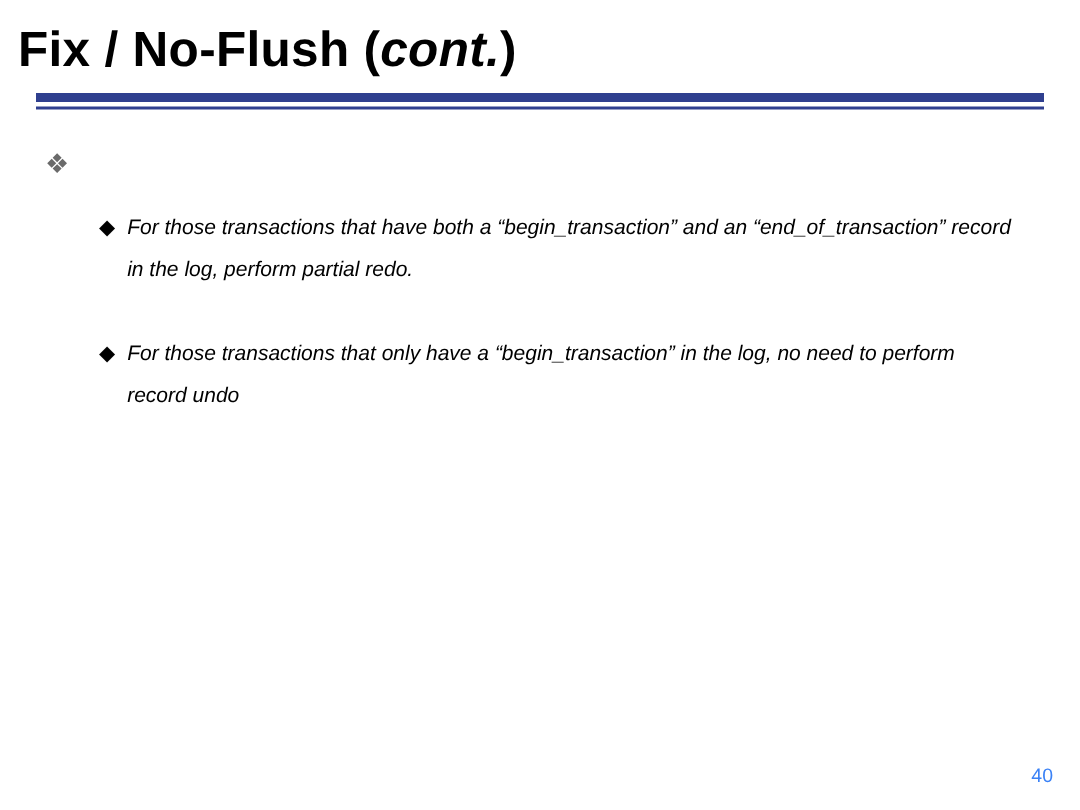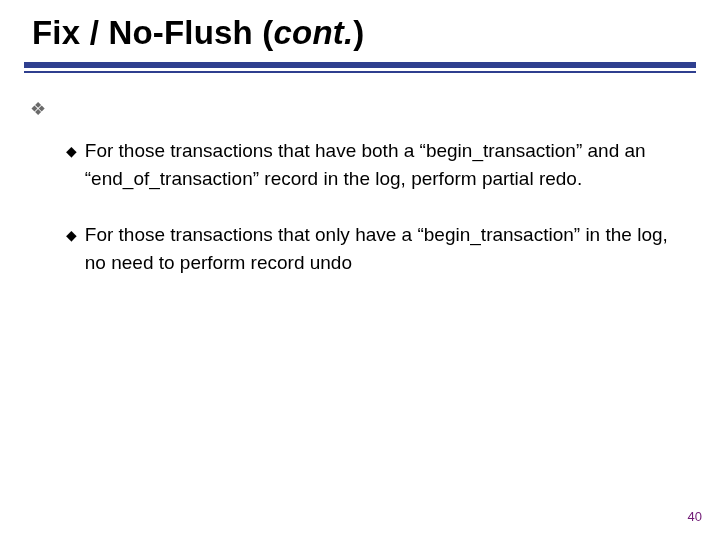--- a/index.html
+++ b/index.html
@@ -12,21 +12,21 @@
     color: #000000;
     overflow: hidden;
   }
   .slide {
     position: relative;
     width: 720px;
     height: 540px;
     box-sizing: border-box;
   }
   .title-block {
-    padding: 14px 0 0 32px;
+    padding: 14px 0 0 12px;
   }
   .title {
     font-size: 33px;
     font-weight: bold;
     letter-spacing: 0.2px;
   }
   .title .cont {
     font-style: italic;
   }
   .underline {
@@ -62,30 +62,31 @@
     align-items: flex-start;
     margin: 4px 0 28px 36px;
   }
   .lvl2 .bullet {
     font-size: 14px;
     color: #000000;
     margin-right: 8px;
     line-height: 28px;
   }
   .lvl2 .text {
-    font-size: 19px;
+    font-size: 14px;
     line-height: 28px;
     max-width: 590px;
+    font-style: italic;
   }
   .pagenum {
     position: absolute;
     right: 18px;
     bottom: 16px;
     font-size: 13px;
-    color: #701a75;
+    color: #3b82f6;
   }
 </style>
 </head>
 <body>
 
 <div class="slide">
 
   <div class="title-block">
     <div class="title">
       <span>Fix / No-Flush (</span><span class="cont">cont.</span><span>)</span>

